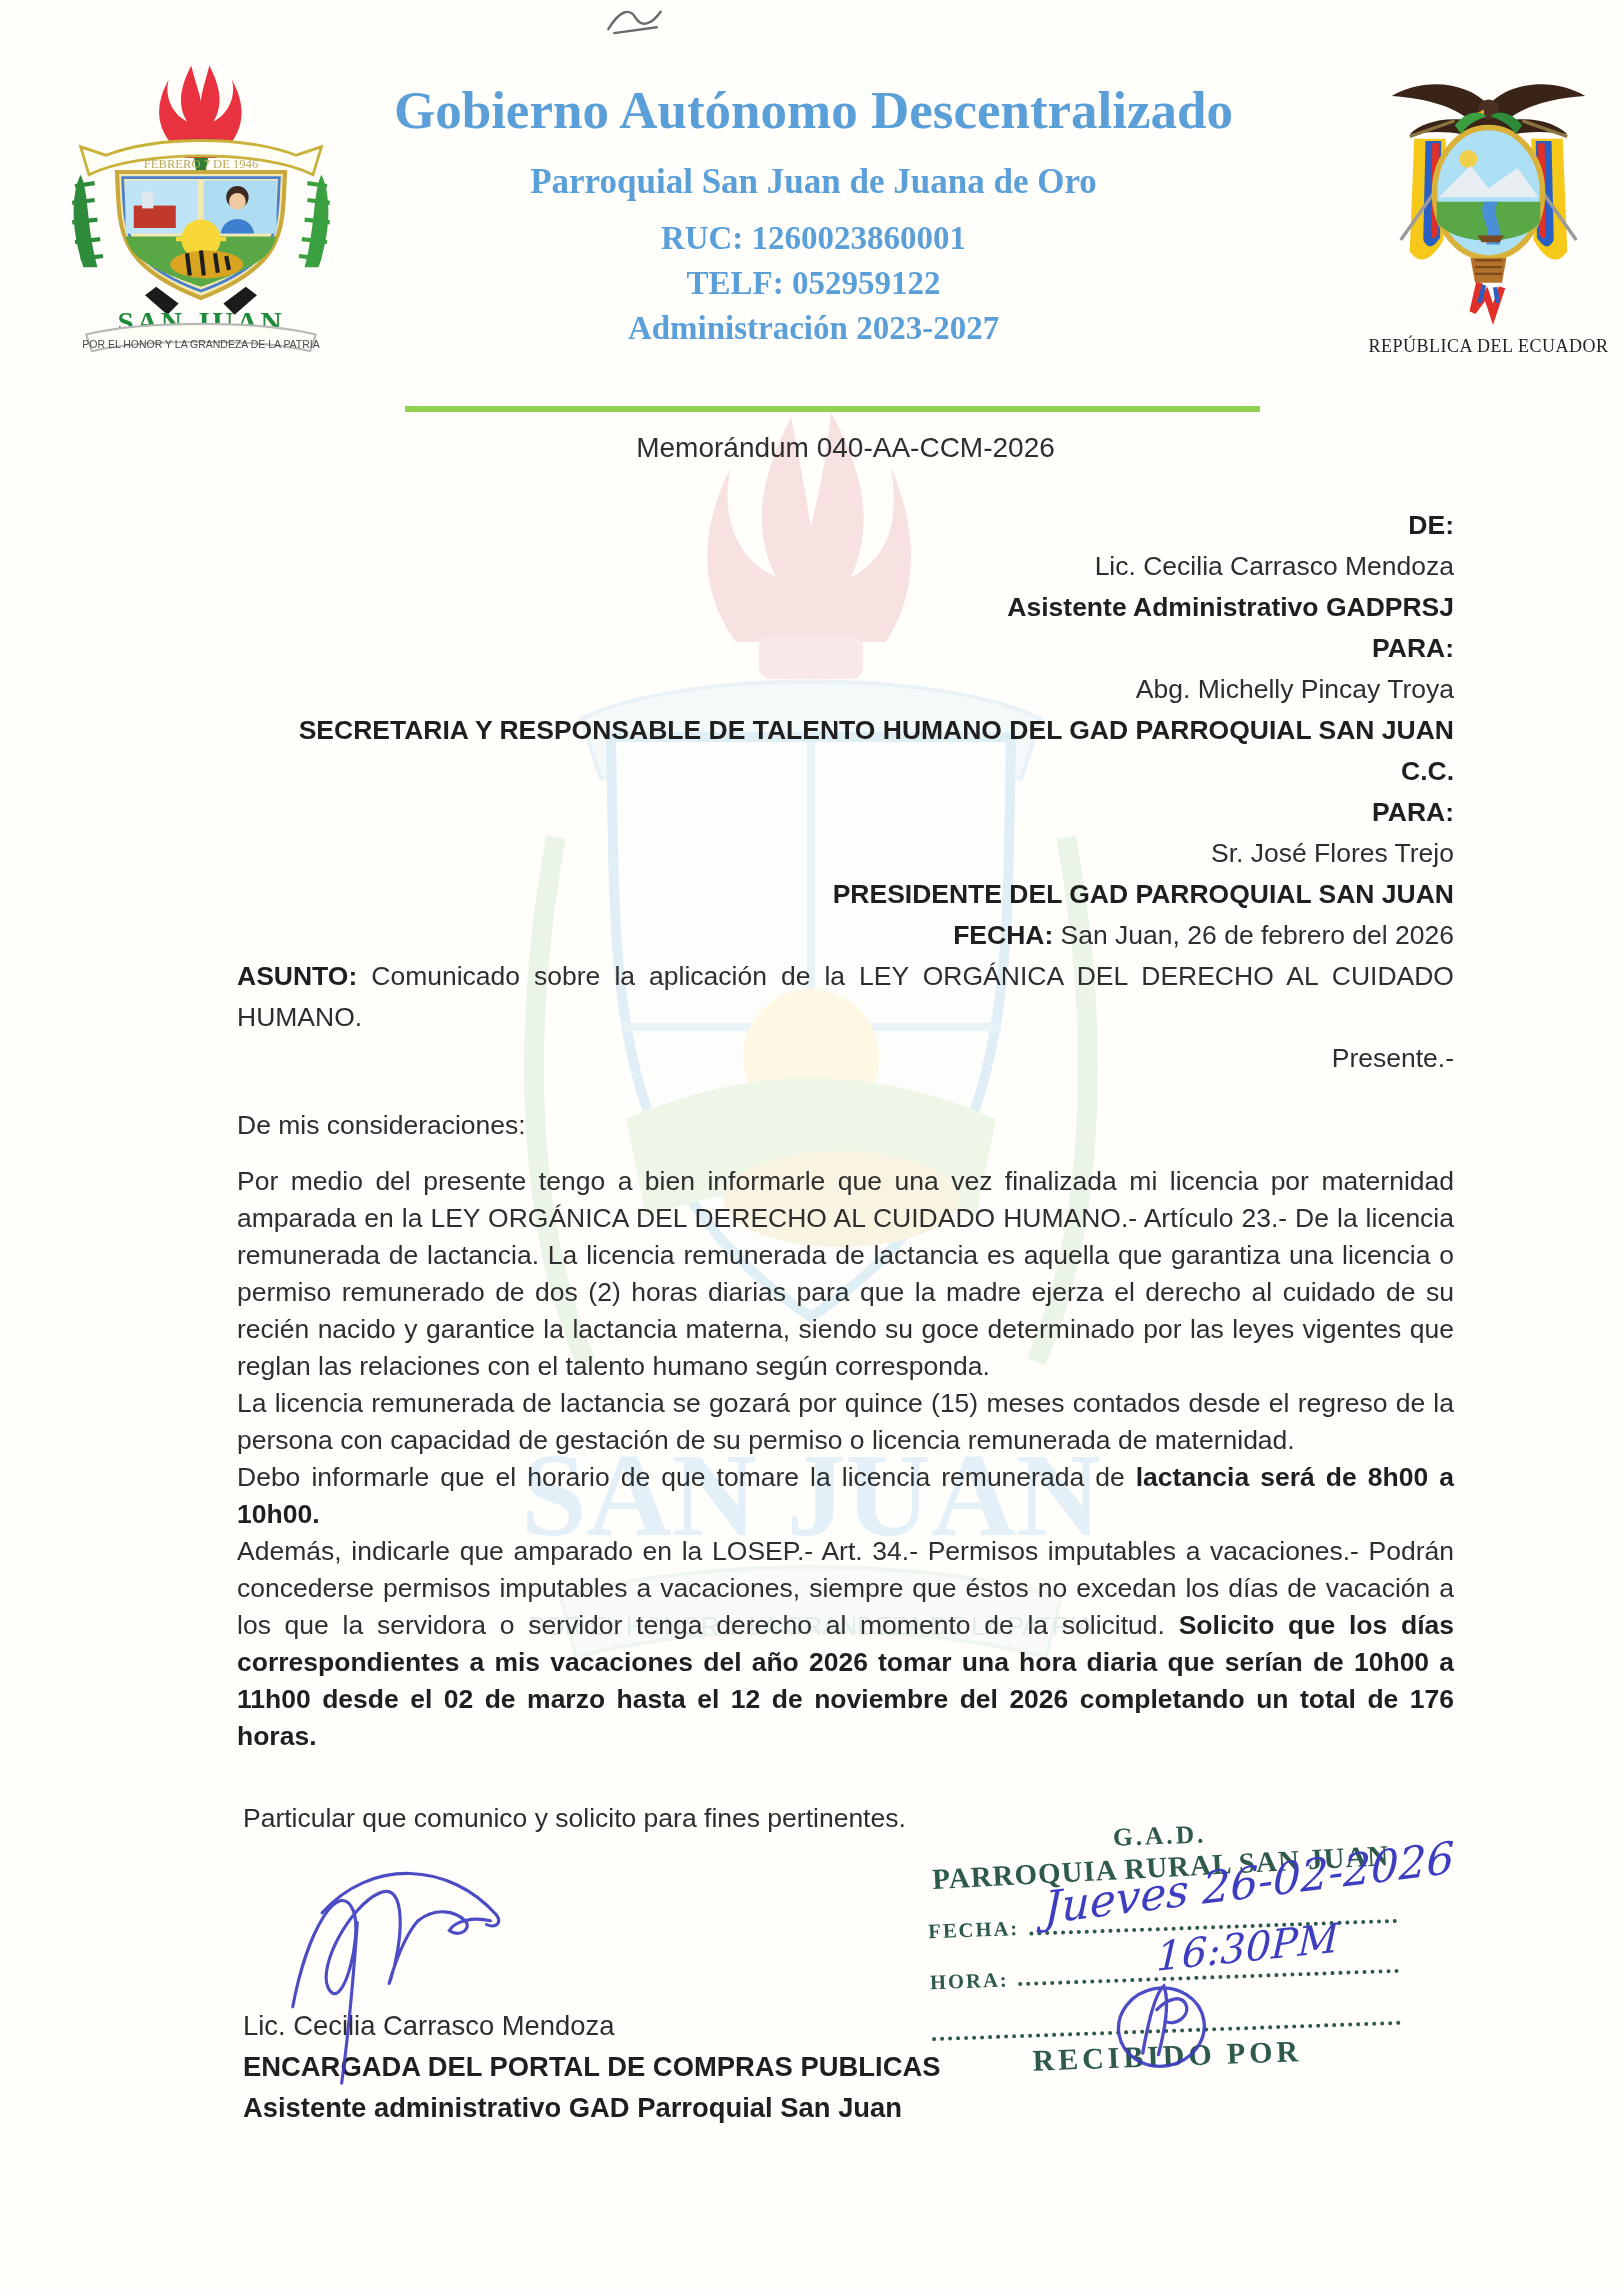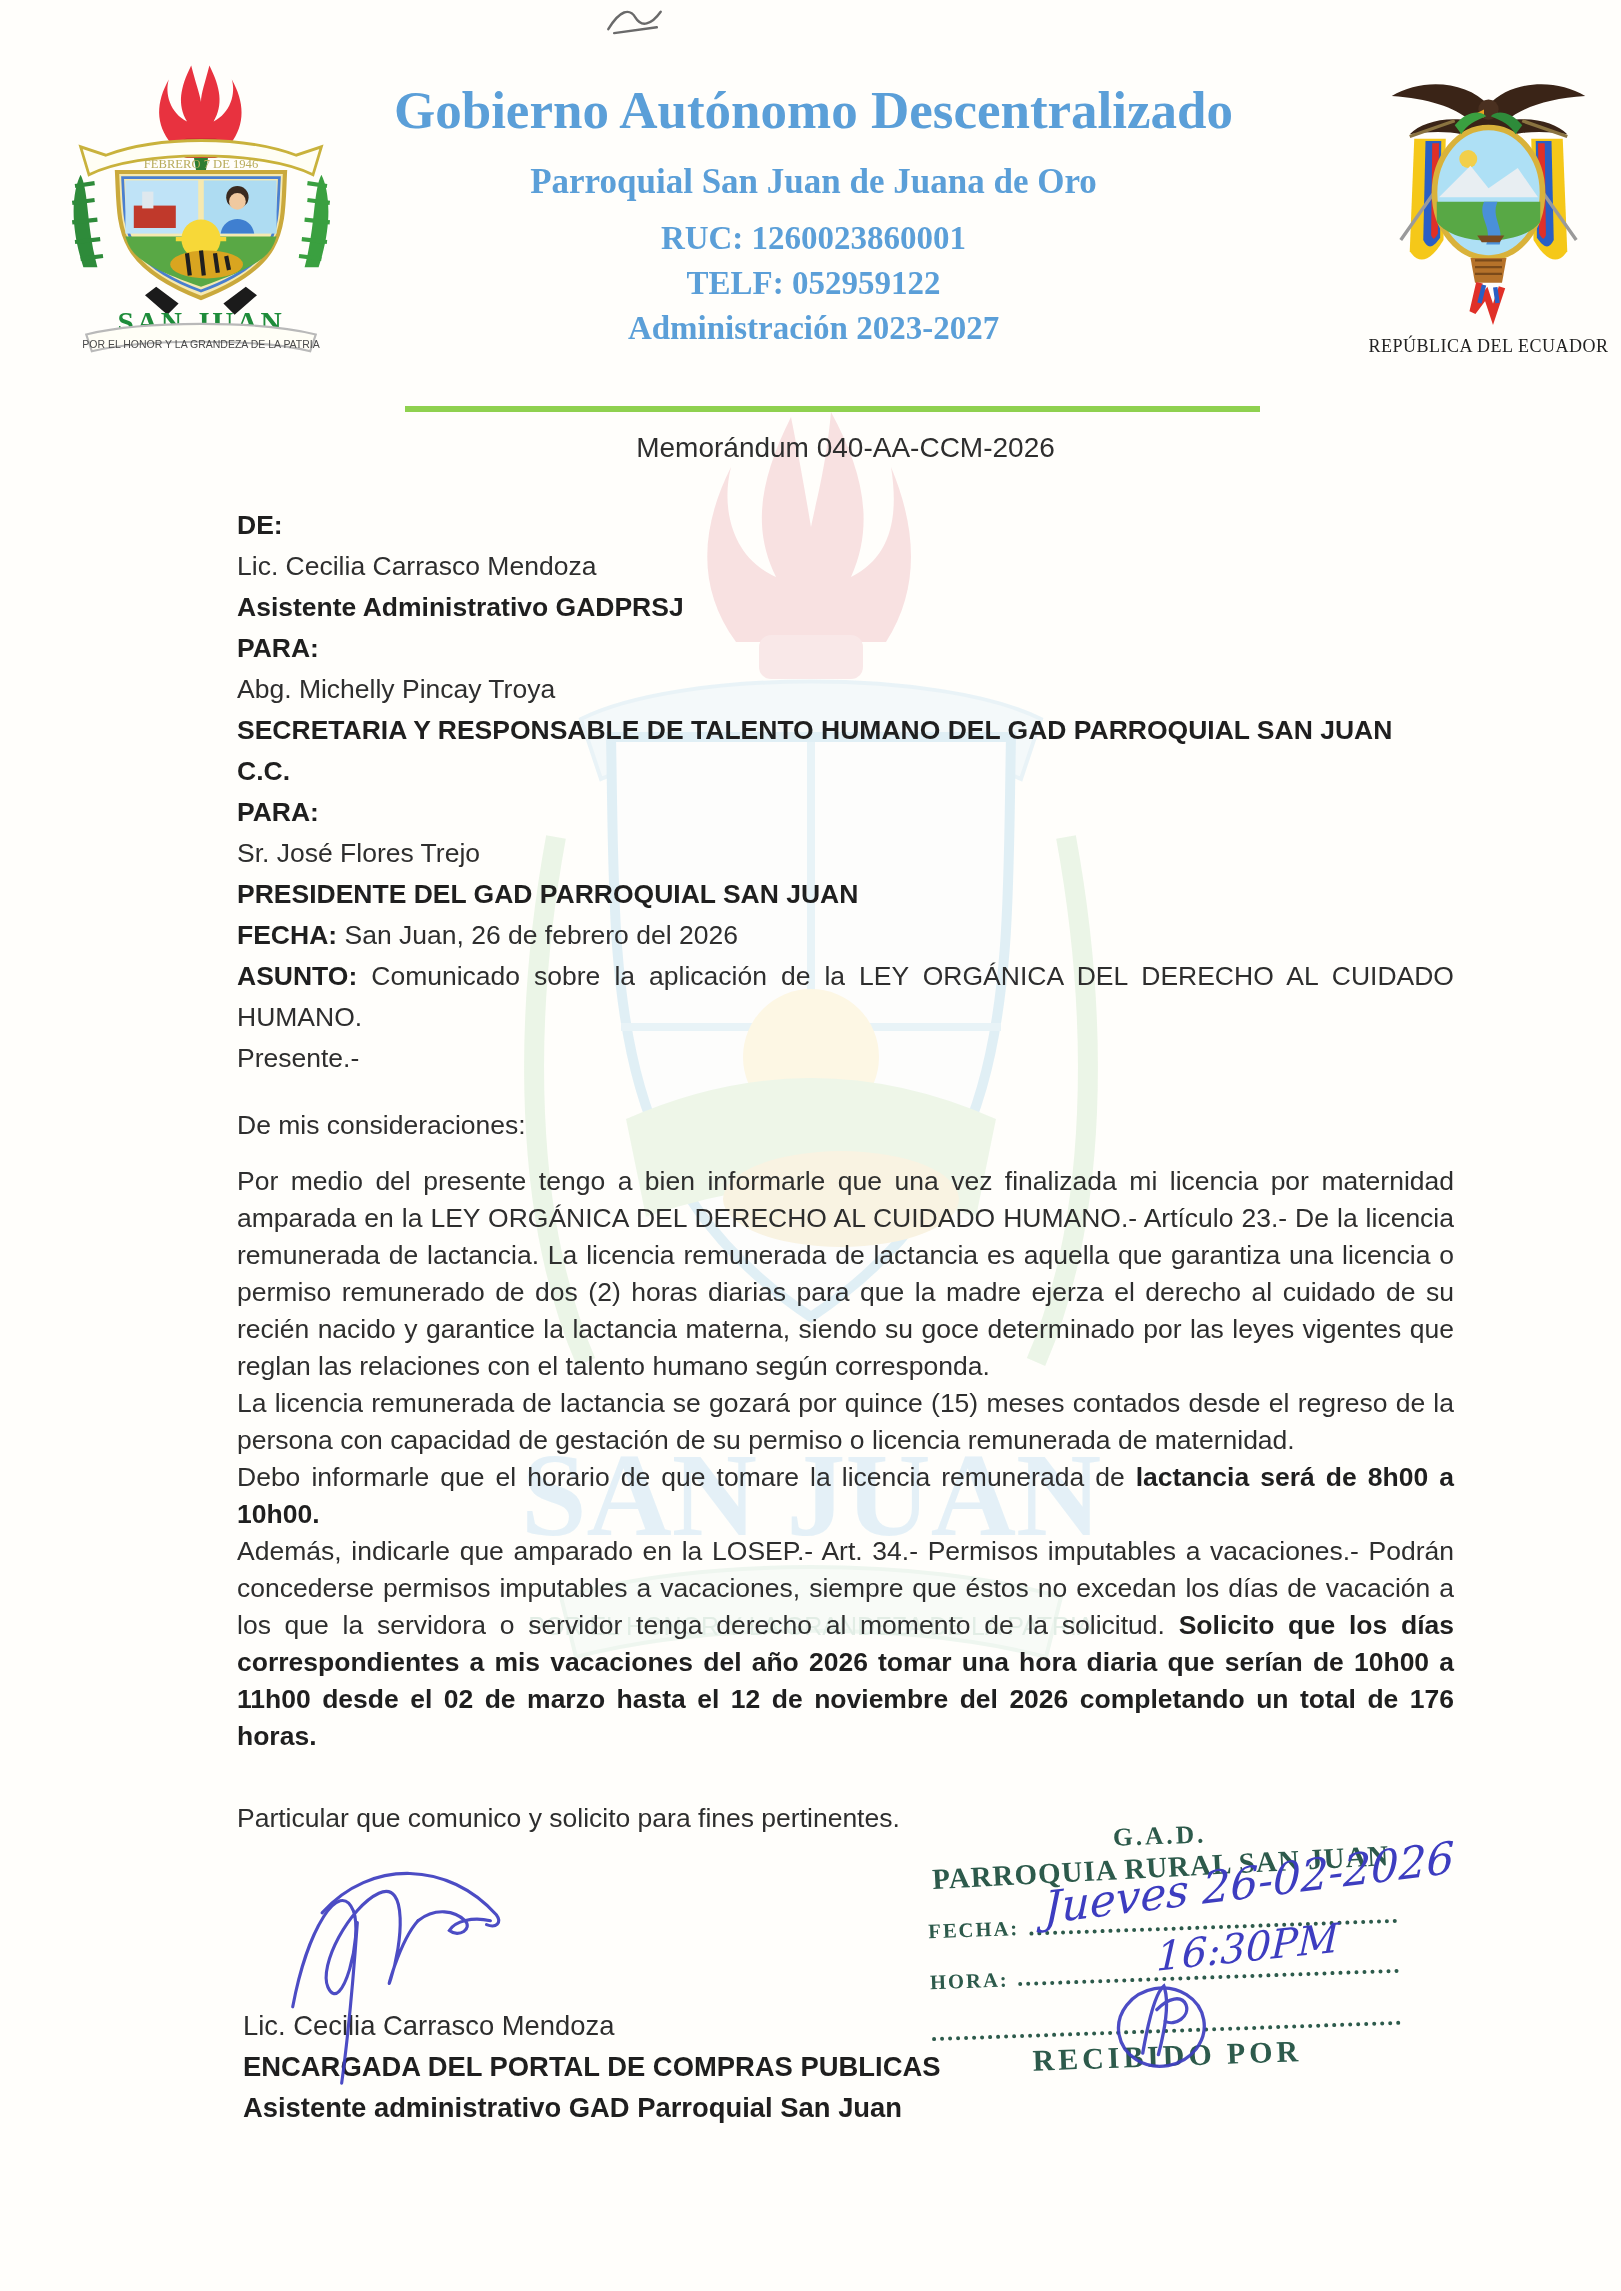--- a/index.html
+++ b/index.html
@@ -13,26 +13,26 @@
   .hdr-small{font-size:33px;line-height:45px;}
   .green-line{position:absolute;left:405px;top:406px;width:855px;height:5.9px;background:#8fd14f;}
   .crest-left{position:absolute;left:61px;top:57px;width:280px;height:300px;}
   .crest-right{position:absolute;left:1368px;top:71px;width:241px;text-align:center;}
   .crest-right-caption{font-family:"Liberation Serif",serif;font-size:18px;color:#222;margin-top:3.9px;letter-spacing:0.5px;}
   
   .watermark{position:absolute;left:461px;top:407px;opacity:.6;z-index:0;pointer-events:none;}
   
   .letter{position:absolute;left:237px;top:429px;width:1217px;z-index:2;font-size:26.5px;line-height:37px;}
   .memo-number{text-align:center;font-size:28px;margin-bottom:39px;}
-  .fl{line-height:41px;text-align:left;}
+  .fl{line-height:41px;text-align:right;}
   .b{font-weight:bold;color:#1f1f1f;}
   .jst{text-align:justify;}
   .salutation{margin-top:25.5px;margin-bottom:17.6px;line-height:41px;}
   .para{text-align:justify;margin:0;}
-  .closing{margin-top:45px;}
+  .closing{margin-top:45px;margin-left:6px;}
   
   .sig-block{position:absolute;left:243px;top:2005px;z-index:3;font-size:27.4px;line-height:41px;}
   .signature-svg{position:absolute;left:263px;top:1860px;z-index:4;}
   
   .stamp{position:absolute;left:929px;top:1821px;width:469px;z-index:3;color:#2d5a4b;
          font-family:"Liberation Serif",serif;transform:rotate(-2deg);}
   .stamp-org1{text-align:center;font-weight:bold;font-size:25.5px;letter-spacing:2.9px;line-height:29px;}
   .stamp-org2{text-align:center;font-weight:bold;font-size:29px;letter-spacing:1px;line-height:35px;transform:rotate(-1deg);}
   .stamp-row{display:flex;align-items:flex-end;margin-top:27.4px;}
   .stamp-label{font-weight:bold;font-size:20.6px;letter-spacing:2px;margin-right:9.8px;}

